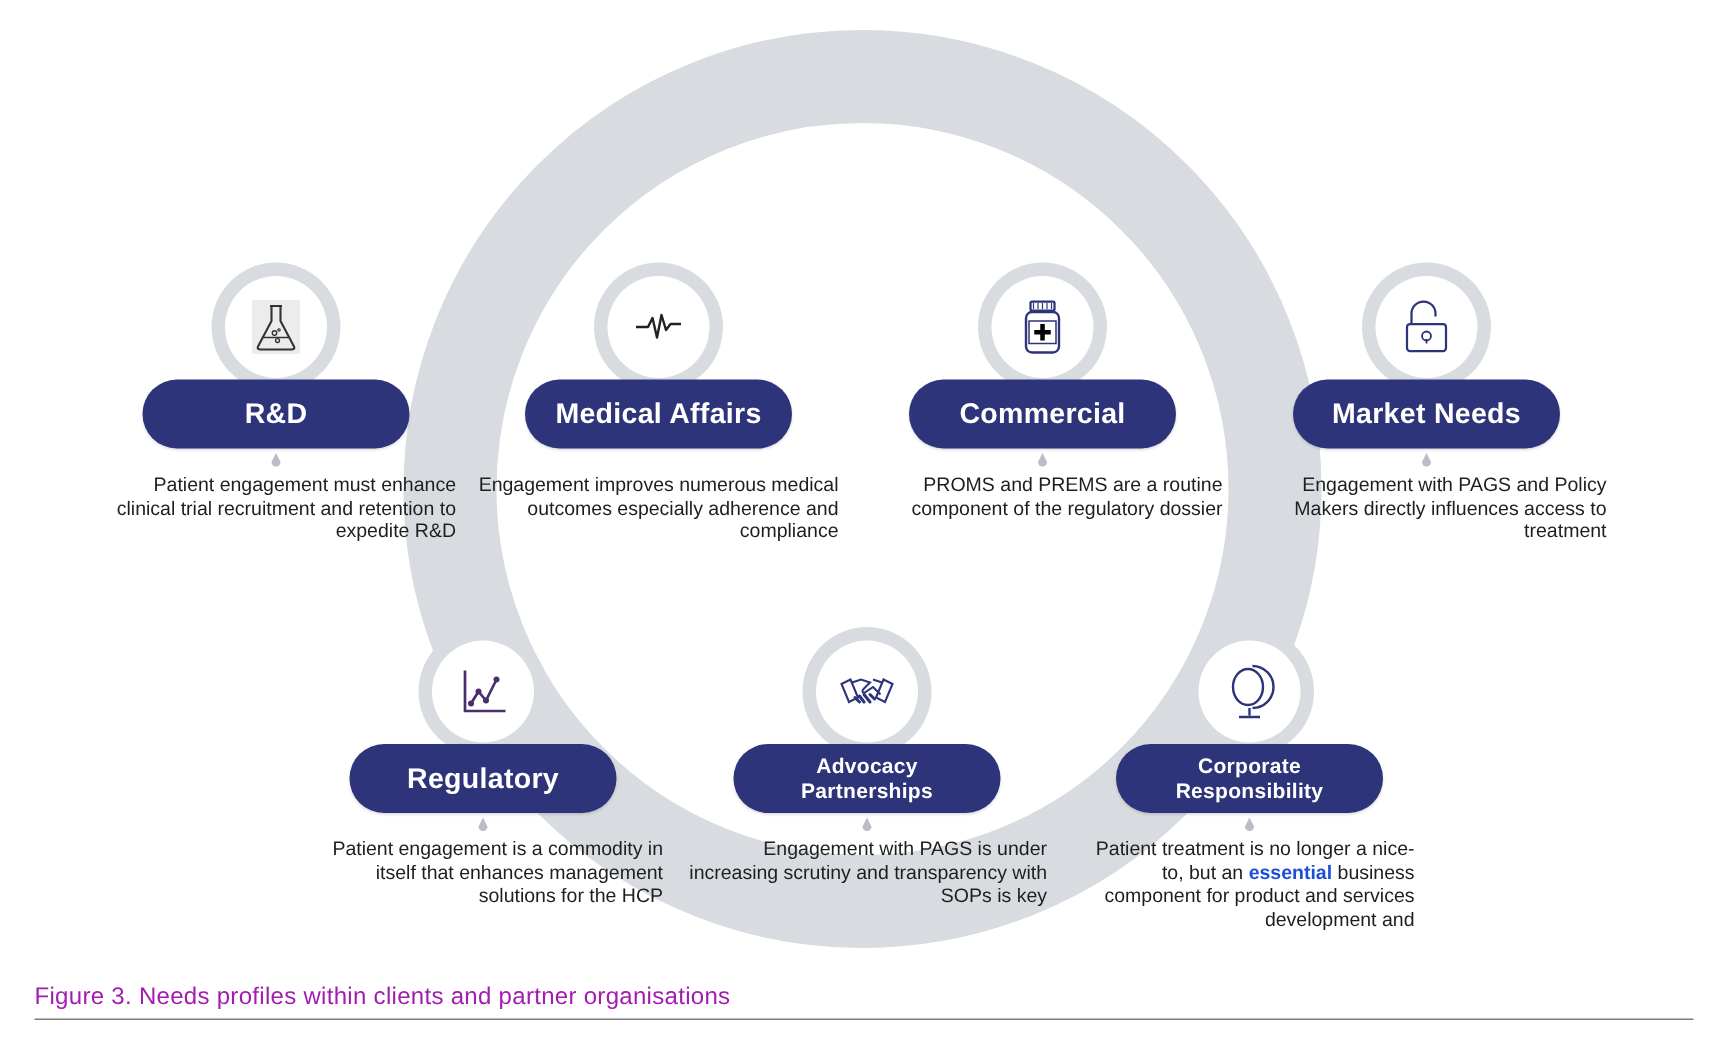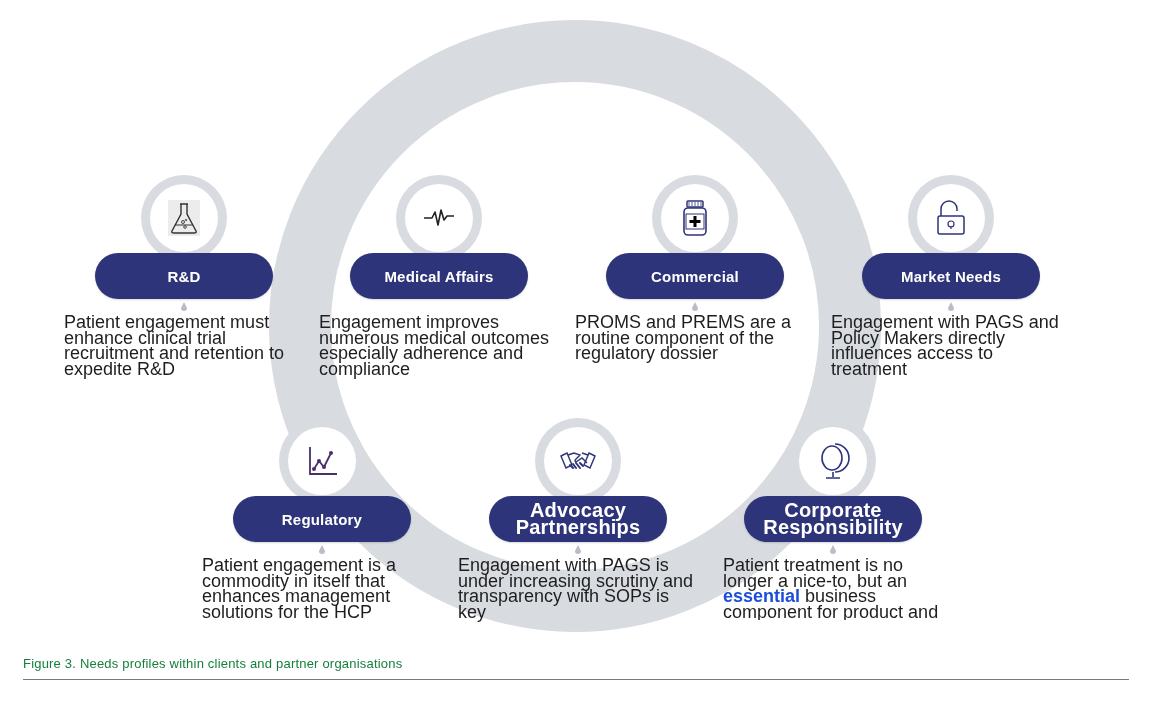--- a/index.html
+++ b/index.html
@@ -2,26 +2,26 @@
 <html><head>
 <meta charset="utf-8">
 <style>
   html, body { margin:0; padding:0; background:#ffffff; }
   body { width:1155px; height:706px; position:relative; overflow:hidden; font-family:"Liberation Sans", sans-serif; }
   #ring { position:absolute; left:0; top:0; width:1155px; height:706px; }
   .node { position:absolute; width:240px; }
   .halo { position:absolute; width:86px; height:86px; border-radius:50%; background:#d8dbe0; left:77px; top:0; }
   .halo-inner { position:absolute; width:68px; height:68px; border-radius:50%; background:#ffffff; left:9px; top:9px; display:flex; align-items:center; justify-content:center; }
   .halo-inner svg { width:40px; height:40px; }
-  .pill { position:absolute; left:31px; top:78px; width:178px; height:46px; border-radius:23px; background:#2e3479; color:#fff; font-weight:bold; font-size:15px; display:flex; align-items:center; justify-content:center; text-align:center; line-height:17px; box-shadow:0 1px 2px rgba(0,0,0,0.15); letter-spacing:0.2px; }
-  .pill.two { font-size:20px; }
+  .pill { position:absolute; left:31px; top:78px; width:178px; height:46px; border-radius:23px; background:#2e3479; color:#fff; font-weight:bold; font-size:19px; display:flex; align-items:center; justify-content:center; text-align:center; line-height:17px; box-shadow:0 1px 2px rgba(0,0,0,0.15); letter-spacing:0.2px; }
+  .pill.two { font-size:14px; }
   .drop { position:absolute; left:116px; top:127px; width:8px; height:10px; }
-  .desc { position:absolute; left:0; top:140px; width:240px; font-size:18px; line-height:15.5px; color:#1e1e1e; text-align:left; }
+  .desc { position:absolute; left:0; top:140px; width:240px; font-size:13px; line-height:15.5px; color:#1e1e1e; text-align:right; }
   .desc b { color:#1d4ed8; }
-  .caption { position:absolute; left:23px; top:656px; font-size:13px; color:#15803d; letter-spacing:0.2px; }
+  .caption { position:absolute; left:23px; top:656px; font-size:16px; color:#a21caf; letter-spacing:0.2px; }
   .rule { position:absolute; left:23px; top:679px; width:1106px; height:1px; background:#7a7a7a; }
 </style>
 </head>
 <body>
 
 <svg id="ring" viewBox="0 0 1155 706">
   <circle cx="575" cy="326" r="275" fill="none" stroke="#d8dbe0" stroke-width="62"></circle>
 </svg>
 
 <div class="node" style="left:64px; top:175px;">

